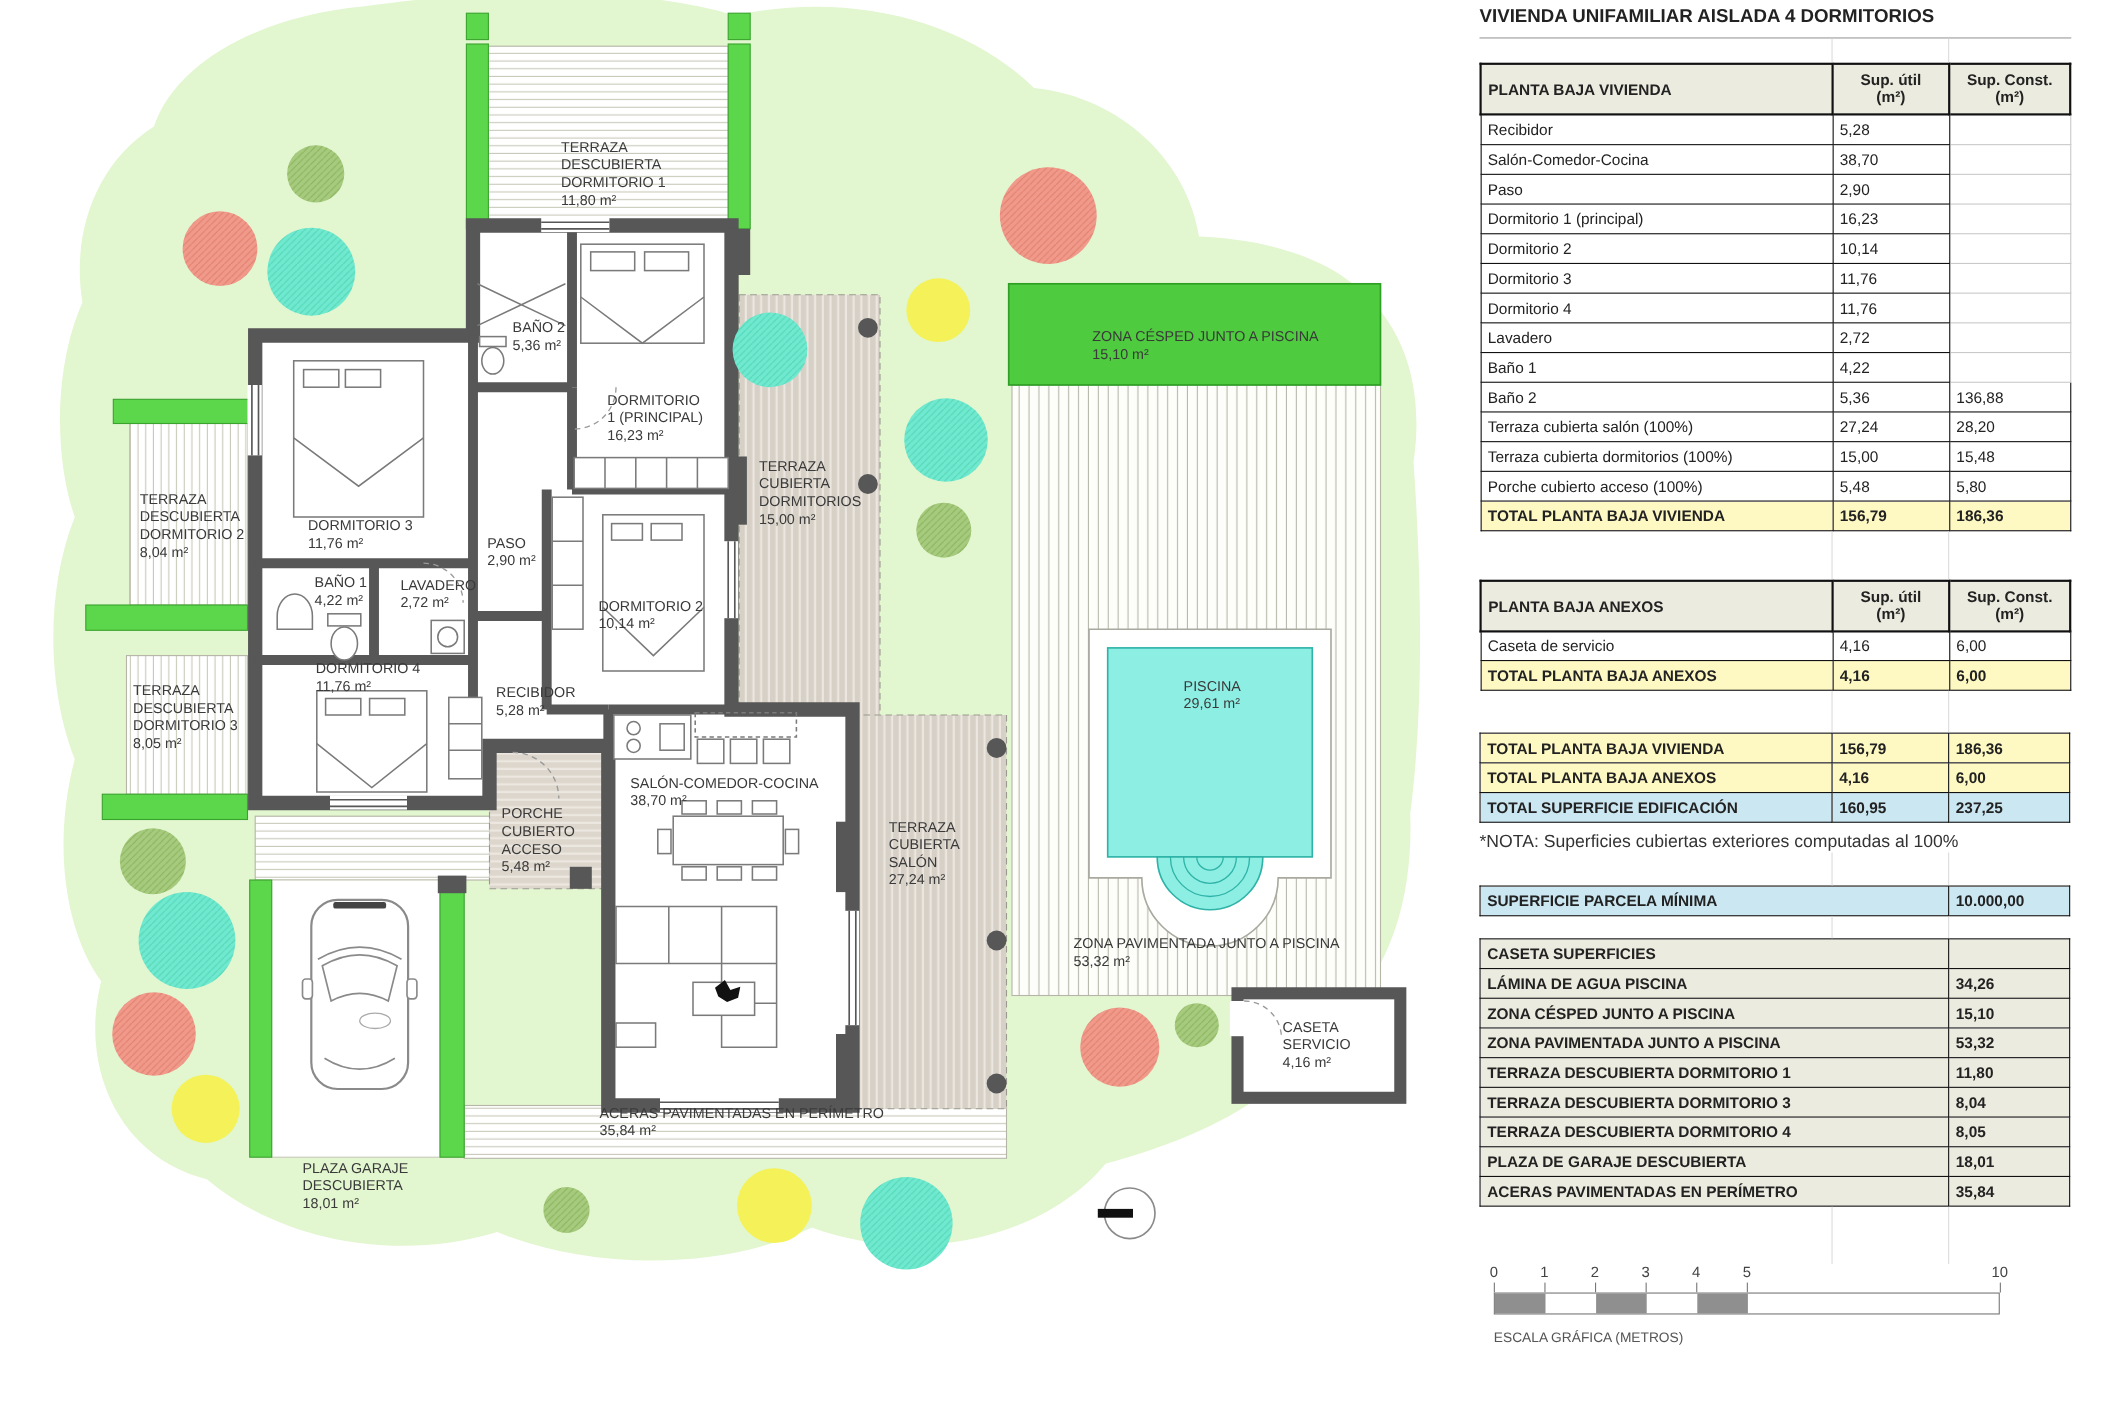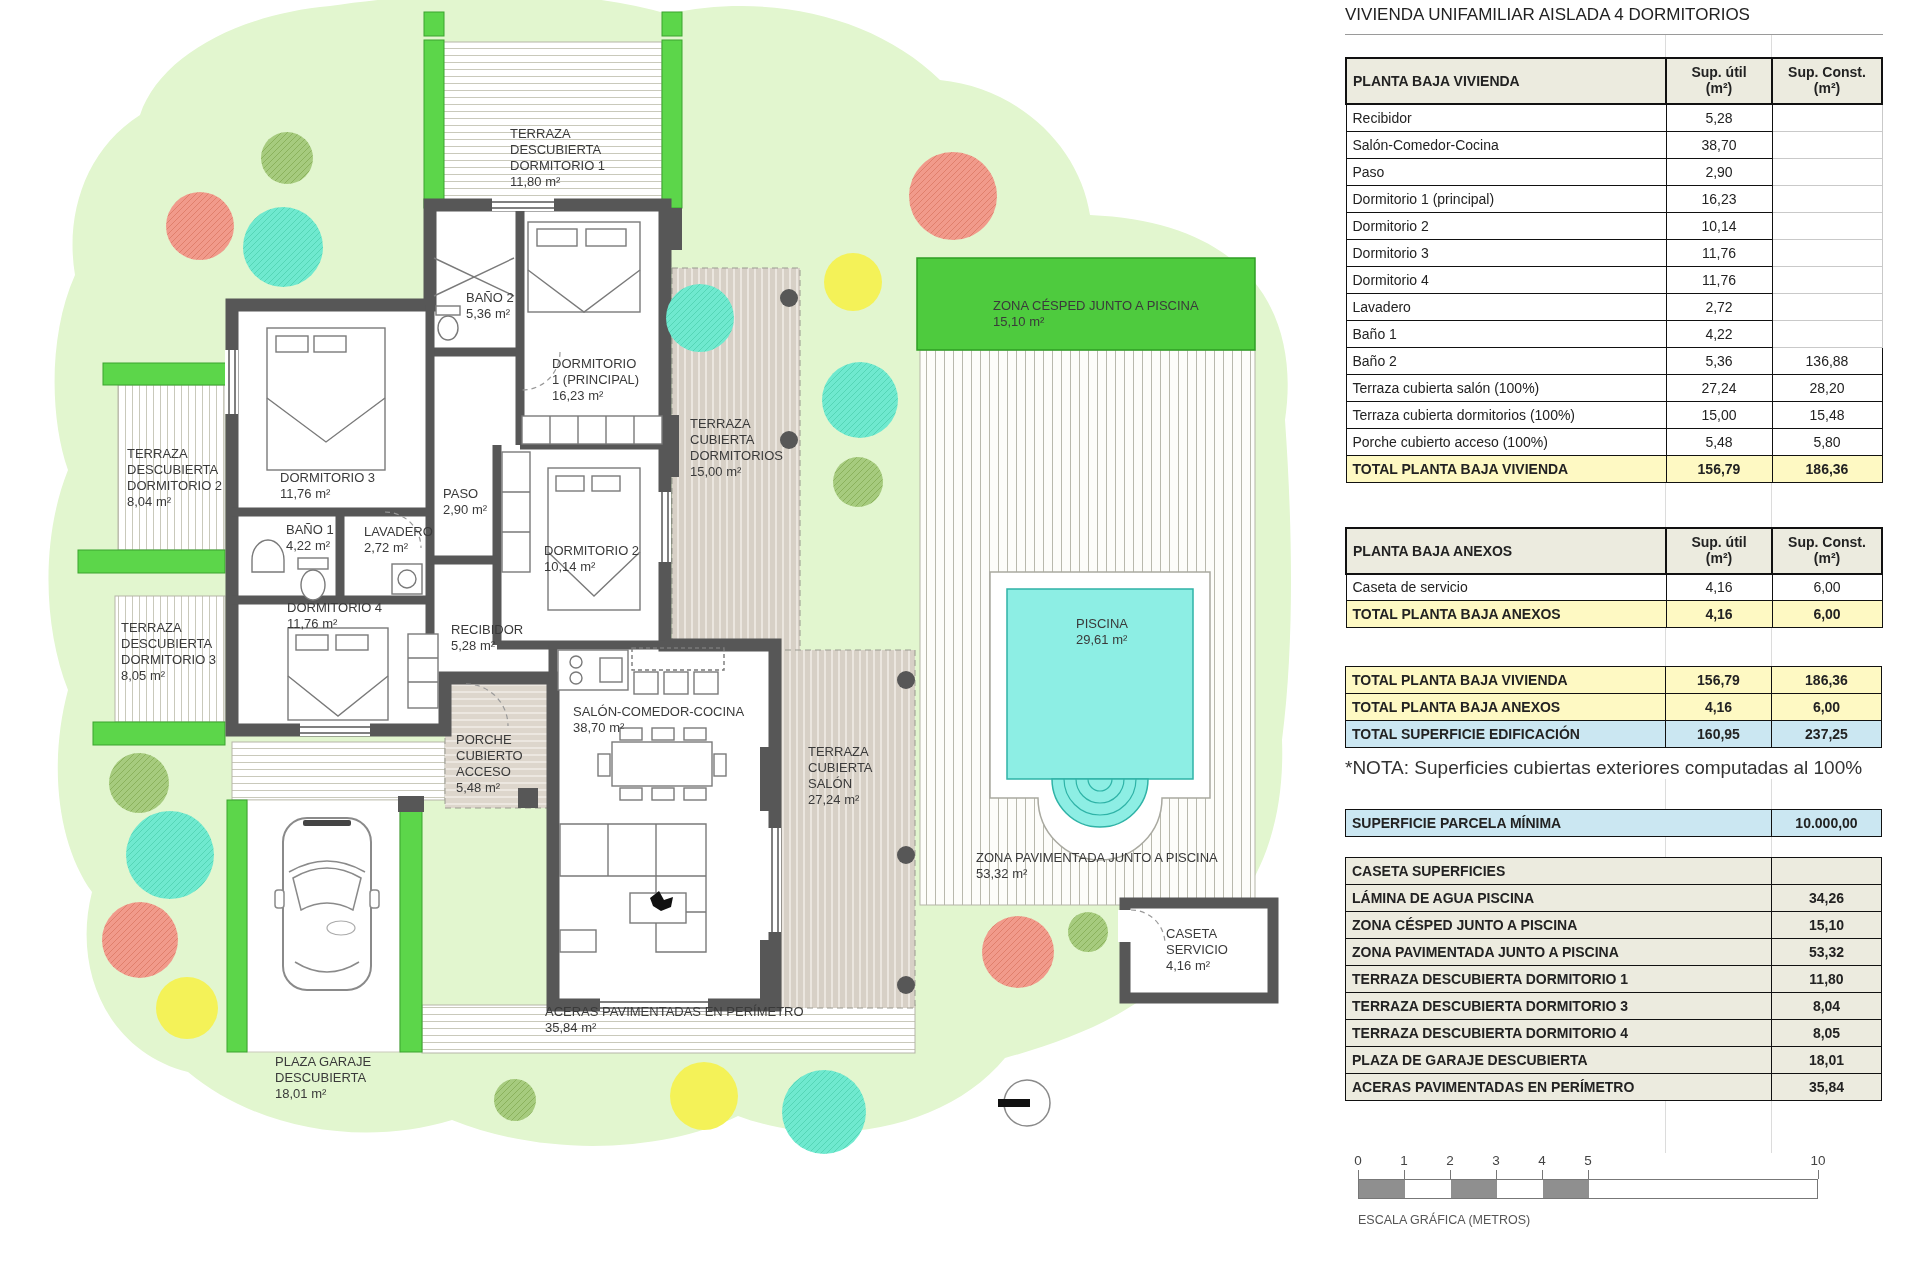--- a/index.html
+++ b/index.html
@@ -4,32 +4,32 @@
 <style>
   html,body{margin:0;padding:0;background:#fff}
   .stage{position:relative;width:1920px;height:1280px;background:#fff;overflow:hidden;
          font-family:"Liberation Sans",sans-serif;color:#222}
   
   .plan{position:absolute;left:0;top:0;width:1345px;height:1280px}
   .plan svg{position:absolute;left:0;top:0}
   .plan-label{position:absolute;white-space:pre-line;font-size:13px;line-height:1.24;color:#3a3a3a}
   
   .panel{position:absolute;left:1345px;top:0;width:540px}
-  .ptitle{font-size:17px;font-weight:normal;padding:5px 2px 9px 0;border-bottom:1px solid #9a9a9a;width:536px}
+  .ptitle{font-size:17px;font-weight:bold;padding:5px 2px 9px 0;border-bottom:1px solid #9a9a9a;width:536px}
   table.sheet{border-collapse:collapse;table-layout:fixed;width:536px}
   table.sheet td{font-size:14px;height:27px;padding:0 6px;box-sizing:border-box;overflow:hidden}
   .hcell{background:#ecebdf;font-weight:bold;border:2px solid #111}
   .hnum{text-align:center;white-space:pre-line;font-size:13.5px;line-height:1.12;height:46px !important}
   .cell{border:1.5px solid #111}
   .faint{border:1px solid #c9c9c9}
-  .num{text-align:center}
+  .num{text-align:left}
   .tot{background:#fef9c3;font-weight:bold}
   .blue{background:#cbe7f2;font-weight:bold}
   .obold{background:#ecebdf;font-weight:bold;font-size:13.5px}
-  .nota{font-size:19px;color:#333;margin-top:9px;width:536px}
+  .nota{font-size:16px;color:#333;margin-top:9px;width:536px}
   .gap{position:relative;width:536px}
   .gap::before,.gap::after{content:"";position:absolute;top:0;bottom:0;width:1px;background:#dcdcdc}
   .gap::before{left:320px}.gap::after{left:426px}
   
   .scalebar{position:relative;width:536px;height:95px;margin-top:0}
   .scalebar .tick{position:absolute;top:0;transform:translateX(-50%);font-size:13.5px;color:#444}
   .scalebar .tline{position:absolute;top:17px;width:1px;height:9px;background:#777}
   .scalebar .bar{position:absolute;left:13px;top:26px;width:460px;height:20px;border:1px solid #777;background:#fff;box-sizing:border-box}
   .scalebar .seg{position:absolute;top:0;height:100%;background:#8f8f8f}
   .scalebar .esc{position:absolute;left:13px;top:60px;font-size:12.5px;color:#555}

